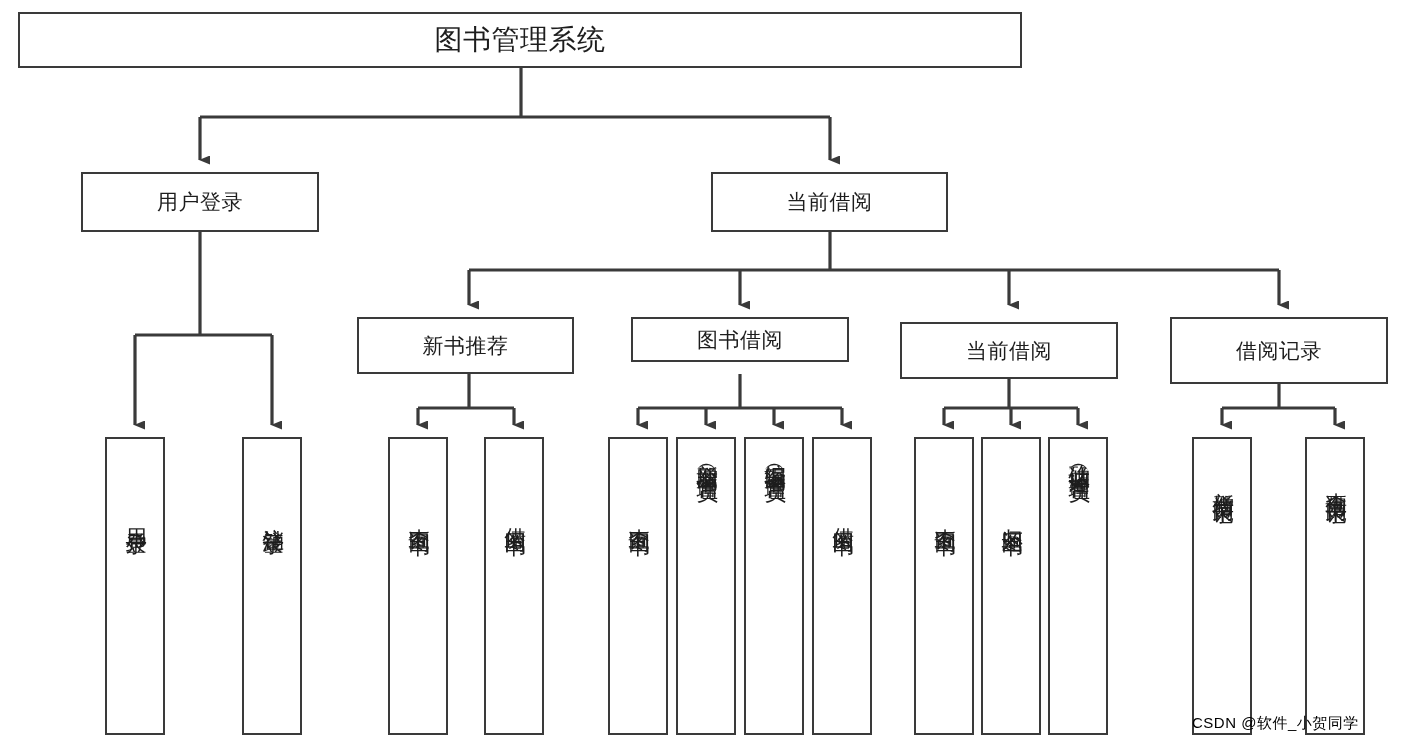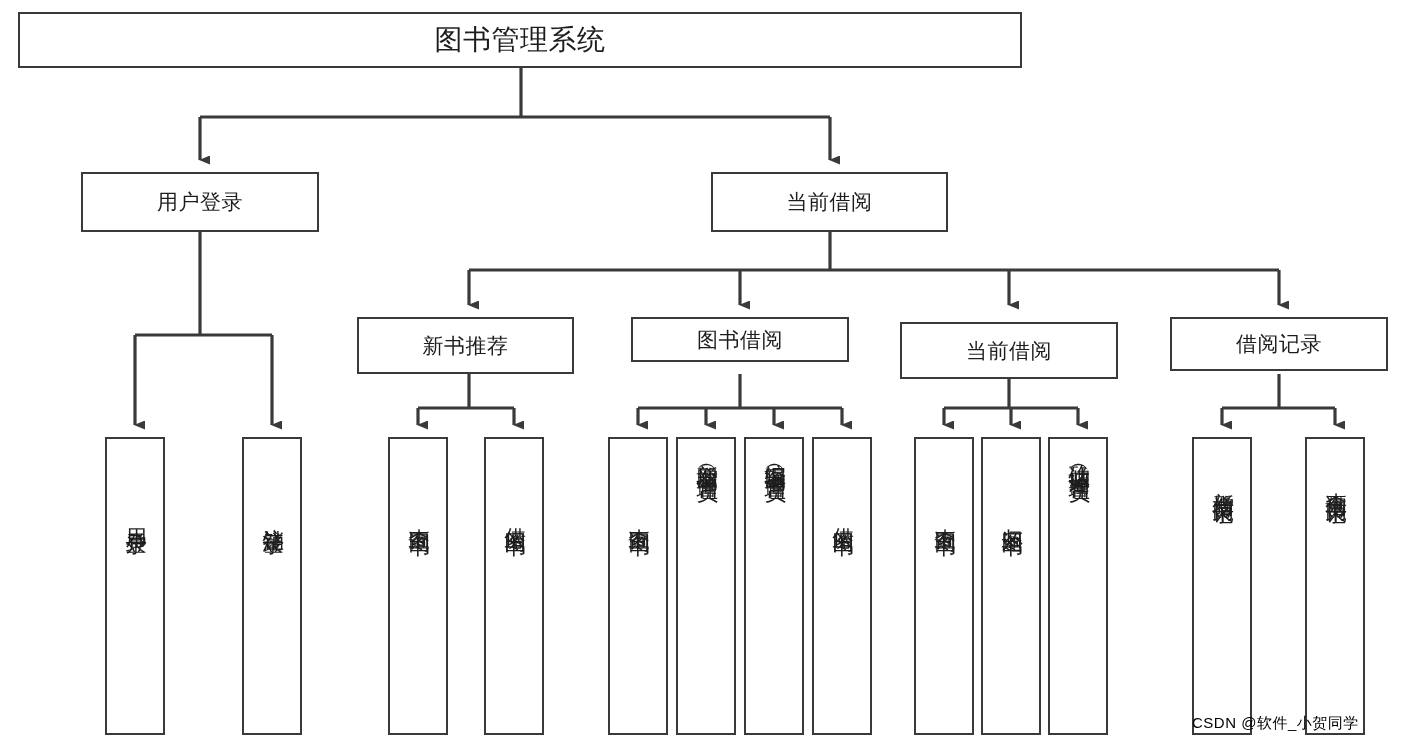--- a/index.html
+++ b/index.html
@@ -135,21 +135,21 @@
 
   <div class="node horizontal" style="left:357px; top:317px; width:217px; height:57px;">
     <span class="node-label">新书推荐</span>
   </div>
   <div class="node horizontal" style="left:631px; top:317px; width:218px; height:45px;">
     <span class="node-label">图书借阅</span>
   </div>
   <div class="node horizontal" style="left:900px; top:322px; width:218px; height:57px;">
     <span class="node-label">当前借阅</span>
   </div>
-  <div class="node horizontal" style="left:1170px; top:317px; width:218px; height:54px;">
+  <div class="node horizontal" style="left:1170px; top:317px; width:218px; height:67px;">
     <span class="node-label">借阅记录</span>
   </div>
 
   <div class="node vertical" style="left:105px; top:437px; width:60px; height:298px; padding-top:72px;">
     <span class="node-label">用户登录</span>
   </div>
   <div class="node vertical" style="left:242px; top:437px; width:60px; height:298px; padding-top:72px;">
     <span class="node-label">注销登录</span>
   </div>
   <div class="node vertical" style="left:388px; top:437px; width:60px; height:298px; padding-top:72px;">

